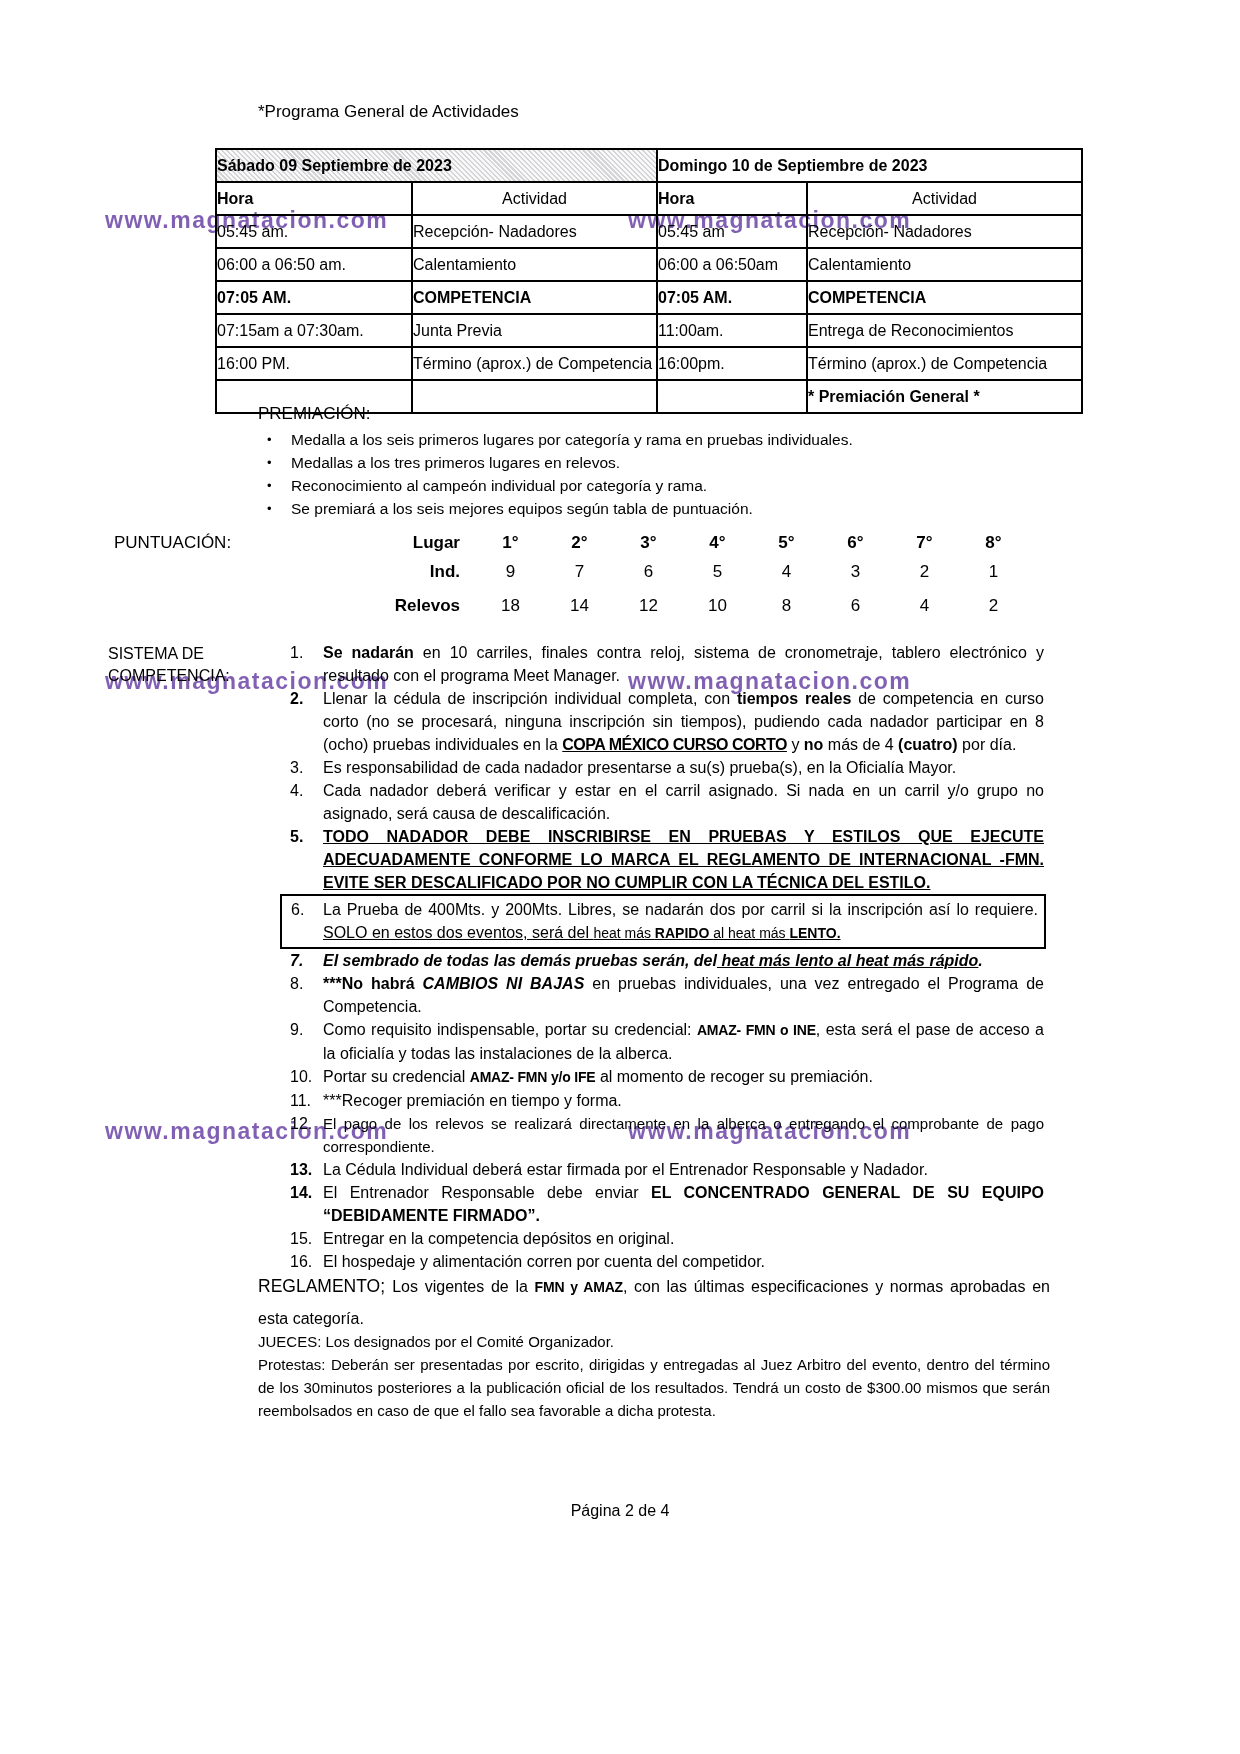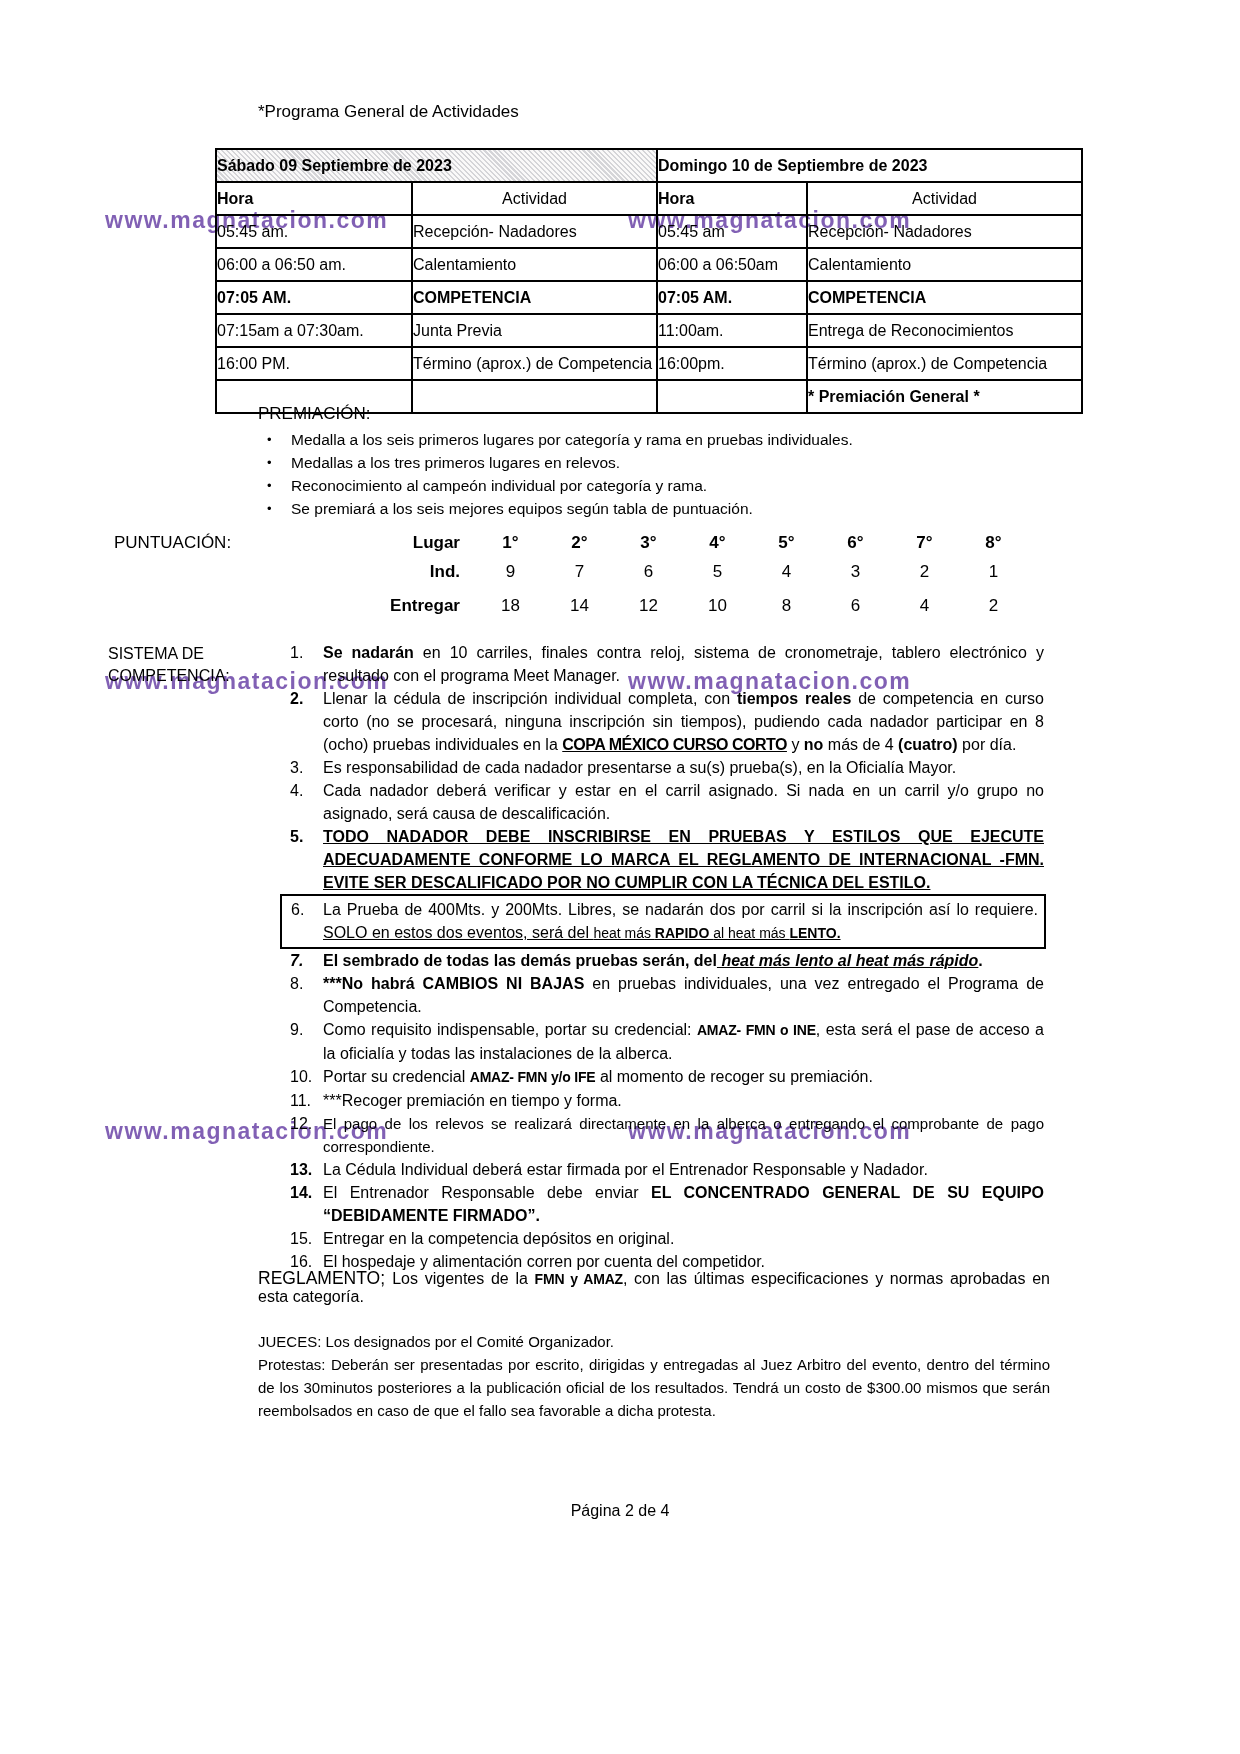--- a/index.html
+++ b/index.html
@@ -38,31 +38,31 @@
   .sys{position:absolute;left:290px;top:641px;width:754px;font-size:16px;line-height:23px;}
   .it{position:relative;padding-left:33px;text-align:justify;}
   .it .num{position:absolute;left:0;top:0;width:30px;}
   .it.bn .num{font-weight:bold;}
   .it.bin .num{font-weight:bold;font-style:italic;}
   .it.box{border:2px solid #000;padding:2px 6px 2px 41px;margin-left:-10px;margin-right:-2px;}
   .it.box .num{left:9px;top:2px;}
 
   .b{font-weight:bold;}
   .bu{font-weight:bold;text-decoration:underline;}
-  .bi{font-weight:bold;}
+  .bi{font-weight:bold;font-style:italic;}
   .biu{font-weight:bold;font-style:italic;text-decoration:underline;}
   .copa{font-weight:bold;text-decoration:underline;letter-spacing:-0.5px;}
   .tok{font-weight:bold;font-size:14px;letter-spacing:-0.2px;}
   .sm{font-size:16px;text-decoration:underline;}
   .smu{font-size:14px;text-decoration:underline;}
   .smbu{font-size:14px;font-weight:bold;text-decoration:underline;}
   .sm2{font-size:15px;}
   .h{font-size:17.5px;}
 
-  .reg{position:absolute;left:258px;top:1270px;width:792px;font-size:16px;line-height:17px;text-align:justify;}
+  .reg{position:absolute;left:258px;top:1270px;width:792px;font-size:16px;line-height:32px;text-align:justify;}
   .jue{position:absolute;left:258px;top:1330px;width:792px;font-size:15px;line-height:23px;}
   .jue .para{text-align:justify;}
 
   .footer{position:absolute;left:0;top:1502px;width:100%;text-align:center;font-size:16px;}
 </style>
 </head>
 <body>
 
 <div class="page">
 
@@ -171,21 +171,21 @@
       <span class="pc">9</span>
       <span class="pc">7</span>
       <span class="pc">6</span>
       <span class="pc">5</span>
       <span class="pc">4</span>
       <span class="pc">3</span>
       <span class="pc">2</span>
       <span class="pc">1</span>
     </div>
     <div class="prow gap">
-      <span class="ph">Entregar</span>
+      <span class="ph">Relevos</span>
       <span class="pc">18</span>
       <span class="pc">14</span>
       <span class="pc">12</span>
       <span class="pc">10</span>
       <span class="pc">8</span>
       <span class="pc">6</span>
       <span class="pc">4</span>
       <span class="pc">2</span>
     </div>
   </div>

